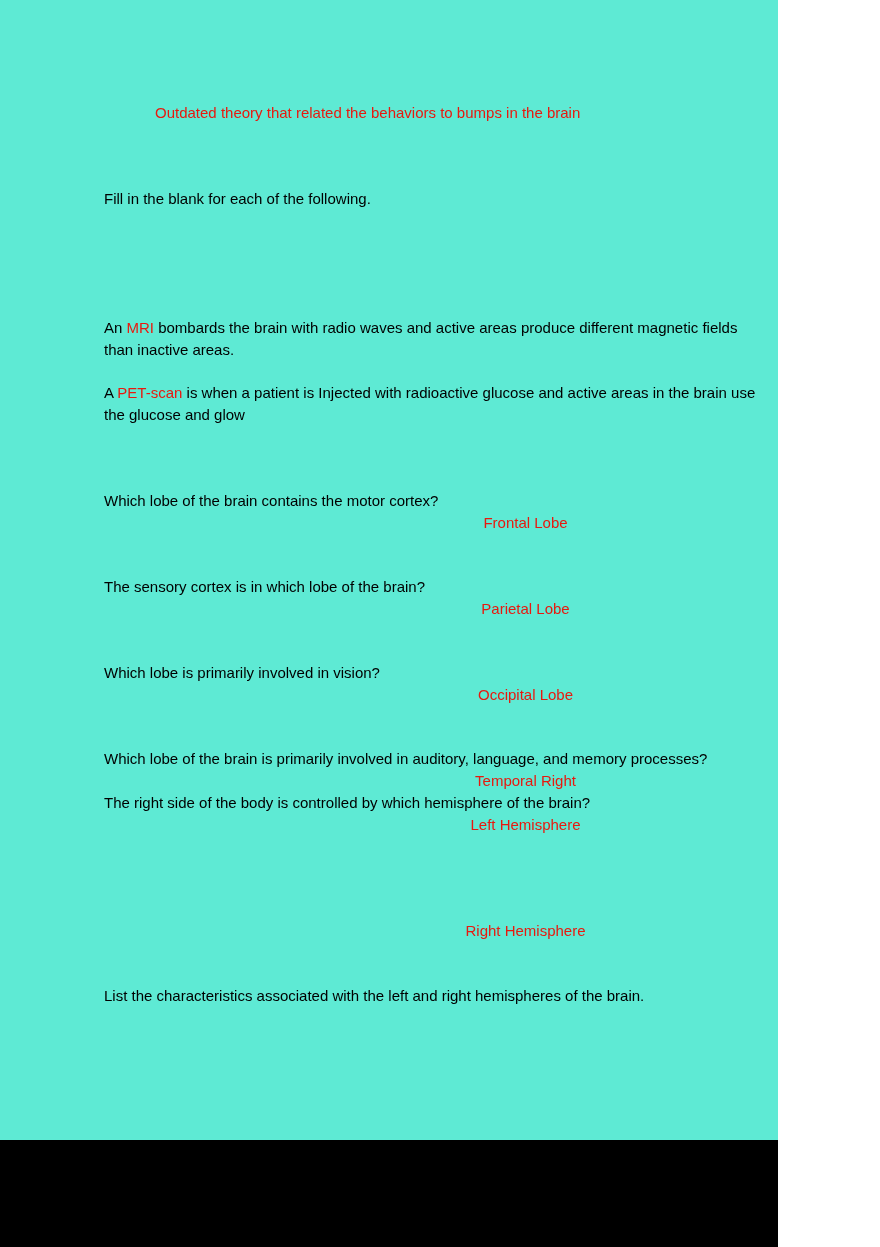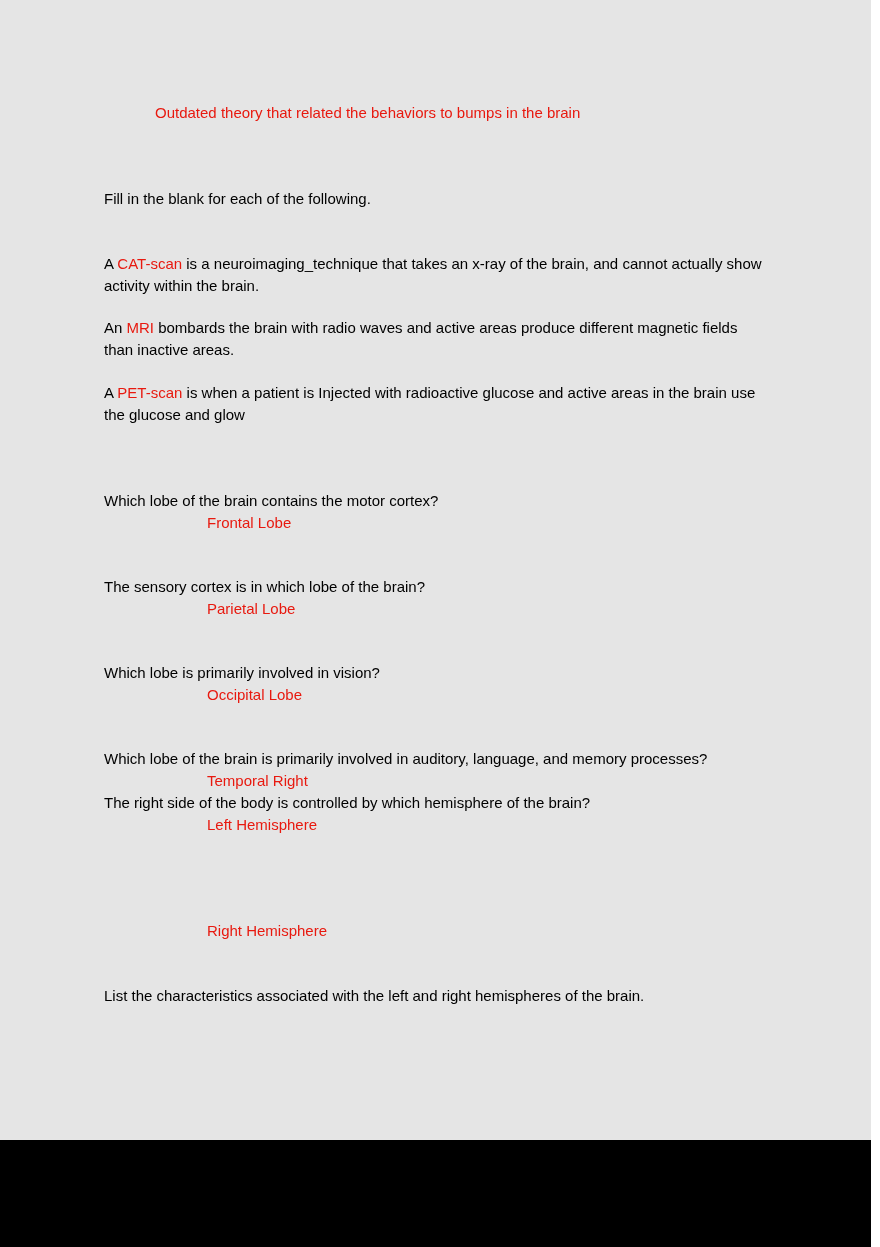--- a/index.html
+++ b/index.html
@@ -2,23 +2,23 @@
 <html style="--answer-red: #e8190f;"><head>
 <meta charset="utf-8">
 <style>
   html, body {
     margin: 0;
     padding: 0;
     background: #ffffff;
   }
   .page {
     position: relative;
-    width: 871px;
+    width: 778px;
     height: 1247px;
-    background: #e5e5e5;
+    background: #5eead4;
     font-family: "Liberation Sans", sans-serif;
     font-size: 15px;
     line-height: 22px;
     color: #000000;
     overflow: hidden;
   }
   .block {
     position: absolute;
     left: 104px;
   }
@@ -29,20 +29,21 @@
     font-weight: bold;
   }
   .top-note {
     position: absolute;
     left: 155px;
     top: 102px;
     width: 640px;
   }
   .answer-line {
     padding-left: 103px;
+    text-align: center;
   }
   .footer-bar {
     position: absolute;
     left: 0;
     top: 1140px;
     width: 880px;
     height: 107px;
     background: #000000;
   }
 </style>
@@ -50,21 +51,20 @@
 <body>
 
 <div class="page">
 
   <div class="top-note red">Outdated theory that related the behaviors to bumps in the brain</div>
 
   <div class="block" style="top:188px; width:720px;">
     <div>Fill in the blank for each of the following.</div>
   </div>
 
-  <div class="block" style="top:253px; max-width:668px;"><span>A </span><span class="red">CAT-scan</span><span> is a neuroimaging_technique that takes an x-ray of the brain, and cannot actually show activity within the brain.</span></div>
 
   <div class="block" style="top:317px; max-width:640px;"><span>An </span><span class="red">MRI</span><span> bombards the brain with radio waves and active areas produce different magnetic fields than inactive areas.</span></div>
 
   <div class="block" style="top:382px; max-width:664px;"><span>A </span><span class="red">PET-scan</span><span> is when a patient is Injected with radioactive glucose and active areas in the brain use the glucose and glow</span></div>
 
   <div class="block" style="top:490px; width:740px;">
     <div>Which lobe of the brain contains the motor cortex?</div>
     <div class="answer-line red">Frontal Lobe</div>
   </div>
 

